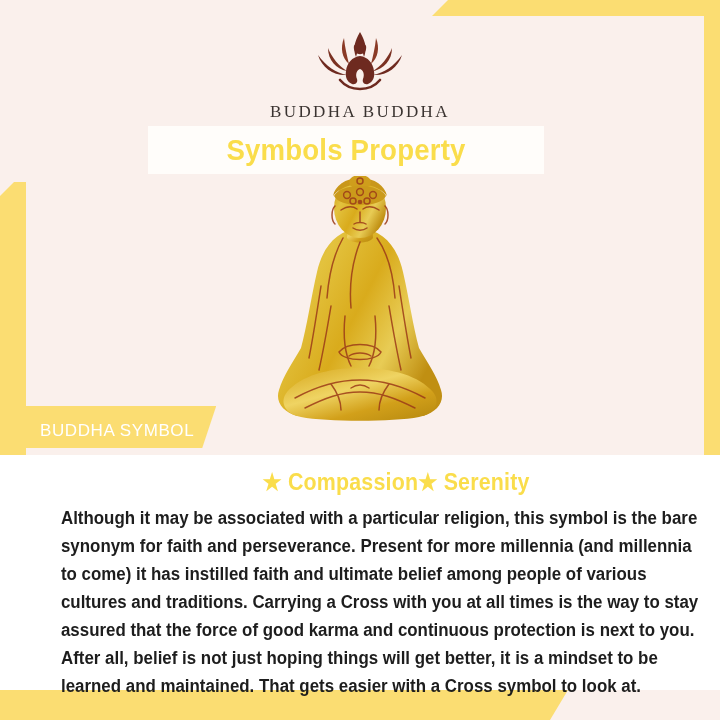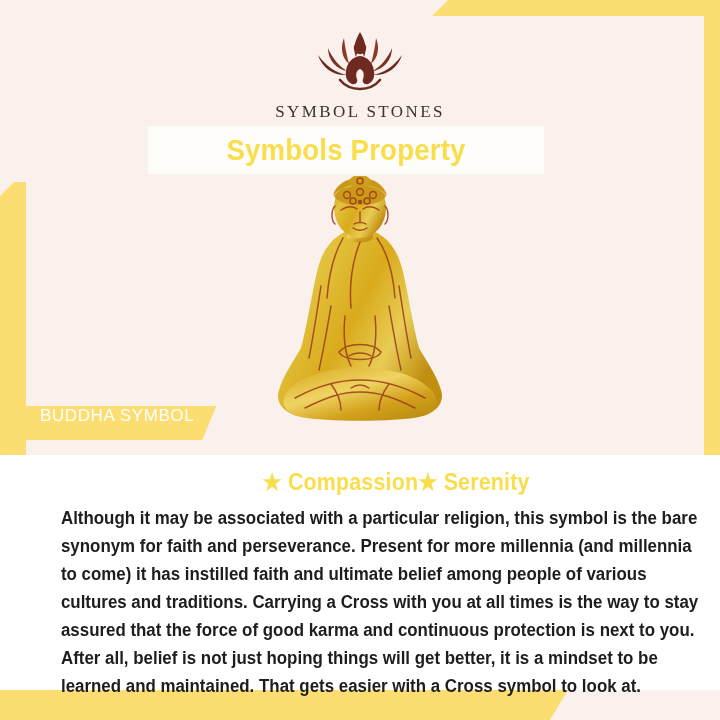--- a/index.html
+++ b/index.html
@@ -111,24 +111,24 @@
     height: 268px;
   }
   .hero-figure svg { display: block; }
 
   
   .ribbon {
     position: absolute;
     left: 20px;
     top: 406px;
     height: 34px;
-    padding: 0 22px 0 20px;
+    padding: 8px 22px 0 20px;
     background: #fbdd72;
     display: flex;
-    align-items: flex-start;
+    align-items: center;
     clip-path: polygon(0 0, 100% 0, calc(100% - 14px) 100%, 0 100%);
   }
   .ribbon-label {
     font-size: 17px;
     color: #ffffff;
     letter-spacing: 0.6px;
   }
 
   
   .body-panel {
@@ -180,21 +180,21 @@
         <path d="M76 14 C80 24 78 34 71 40 C73 32 75 24 76 14 Z" fill="#8a3a26" stroke="none"></path>
         <path d="M28 24 C28 36 36 45 47 47 C39 42 32 34 28 24 Z" fill="#7a3122" stroke="none"></path>
         <path d="M92 24 C92 36 84 45 73 47 C81 42 88 34 92 24 Z" fill="#7a3122" stroke="none"></path>
         <path d="M18 31 C22 44 34 52 47 51 C36 49 26 42 18 31 Z" fill="#6e2a20" stroke="none"></path>
         <path d="M102 31 C98 44 86 52 73 51 C84 49 94 42 102 31 Z" fill="#6e2a20" stroke="none"></path>
         <circle cx="60" cy="24" r="6.2" fill="#6e2a20" stroke="none"></circle>
         <path d="M60 32 C52 33 47 39 46 47 C45 53 47 58 52 60 C56 61 58 58 57 55 C55 50 57 46 60 45 C63 46 65 50 63 55 C62 58 64 61 68 60 C73 58 75 53 74 47 C73 39 68 33 60 32 Z" fill="#6e2a20" stroke="none"></path>
         <path d="M40 56 C45 62 52 65 60 65 C68 65 75 62 80 56" stroke="#6e2a20" stroke-width="2.6"></path>
       </g>
     </svg>
-    <span class="logo-text">SYMBOL STONES</span>
+    <span class="logo-text">BUDDHA BUDDHA</span>
   </div>
 
   <div class="title-band">
     <span class="title-text">Symbols Property</span>
   </div>
 
   <div class="hero-figure">
     <svg viewBox="0 0 190 268" width="190" height="268">
       <defs>
         <linearGradient id="goldA" x1="0" y1="0" x2="1" y2="0.6">

